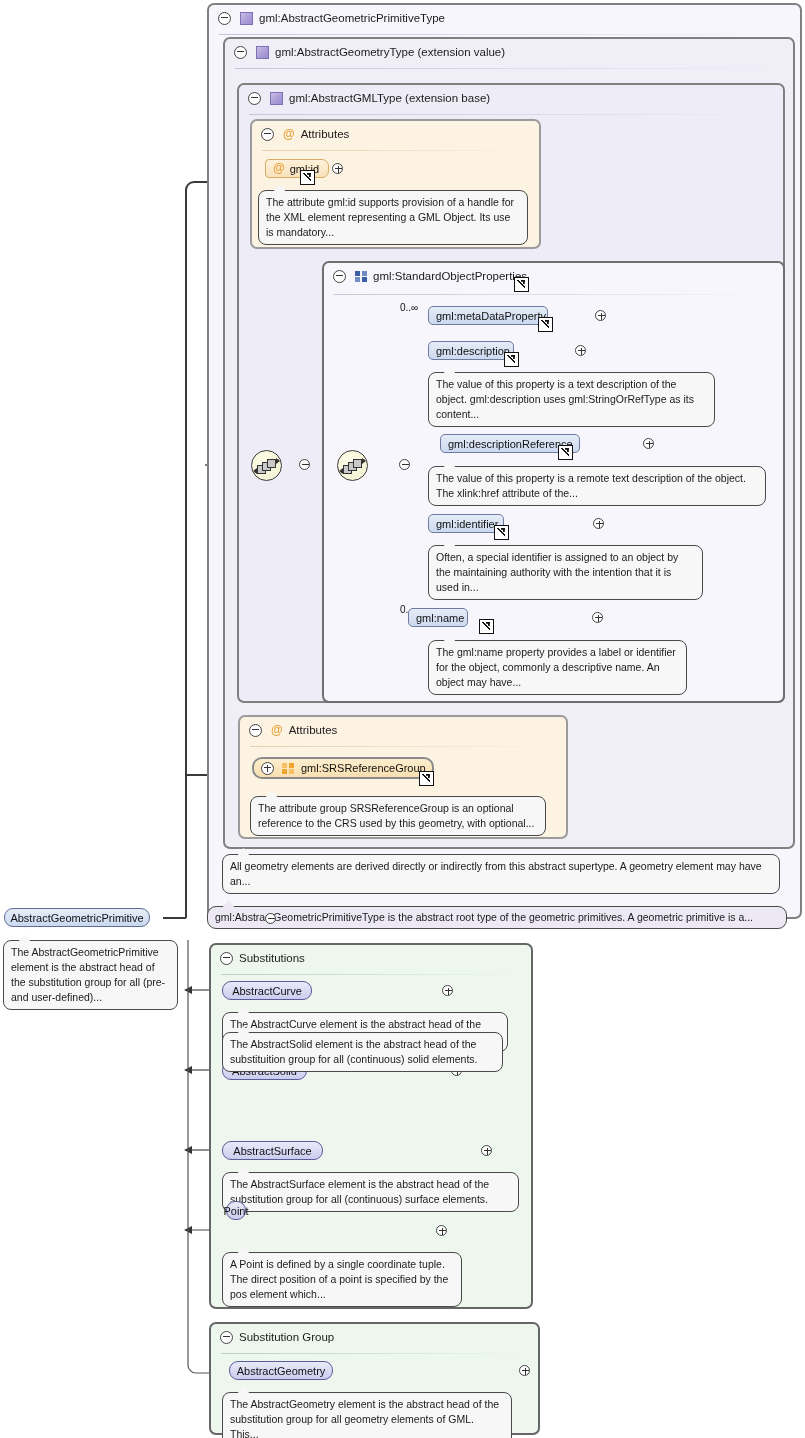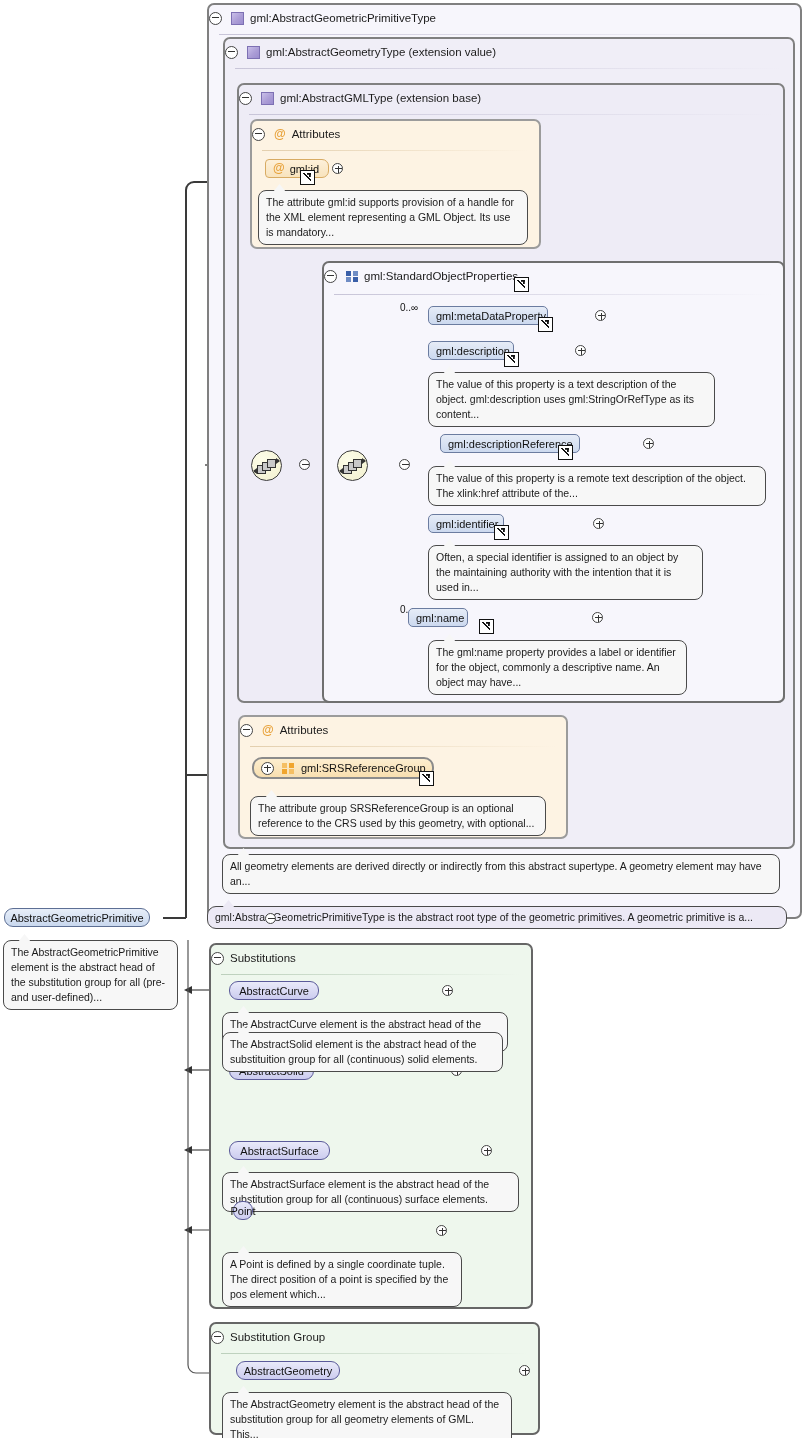--- a/index.html
+++ b/index.html
@@ -10,21 +10,21 @@
 
   
   .box{position:absolute;box-sizing:border-box;border:2px solid #808080;border-radius:7px;}
   .box-purple{background:#f0eef7;}
   .box-purple2{background:#eeecf6;}
   .box-lightest{background:#f7f6fc;}
   .box-attr{background:#fdf3e3;border-color:#9b9b9b;}
   .box-green{background:#eef7ed;border-color:#666;}
 
   .hdr{position:absolute;left:0;top:0;height:26px;display:flex;align-items:center;
-       font-size:11.5px;color:#1b1b1b;white-space:nowrap;}
+       padding-left:9px;font-size:11.5px;color:#1b1b1b;white-space:nowrap;}
   .hdr .lbl{margin-left:6px;}
   .sep{position:absolute;height:1px;left:10px;right:10px;
        background:linear-gradient(to right,#c8c5d8,rgba(200,197,216,0));}
   .sep-green{background:linear-gradient(to right,#bcd0bc,rgba(188,208,188,0));}
   .sep-attr{background:linear-gradient(to right,#e3cfae,rgba(227,207,174,0));}
 
   
   .pm{display:inline-block;width:11px;height:11px;border:1px solid #444;border-radius:50%;
       position:relative;background:#fff;flex:0 0 auto;}
   .pm::before{content:"";position:absolute;left:2px;top:4px;width:7px;height:1px;background:#333;}
@@ -50,21 +50,21 @@
   .gico.orange i{background:#f0a52e;}
   .gico.orange i:nth-child(1){background:#f5bf63;}
   .gico.orange i:nth-child(4){background:#f5bf63;}
 
   
   .pill{position:absolute;box-sizing:border-box;height:19px;border:1px solid #777;
         border-radius:5px;display:flex;align-items:center;padding:0 7px;
         font-size:11px;white-space:nowrap;color:#111;}
   .pill-el{background:linear-gradient(to bottom,#e6ecf7 0%,#ccd9ef 100%);border-color:#6b7ca0;}
   .pill-sub{background:linear-gradient(to bottom,#e9eaf9 0%,#ccccef 100%);border-color:#5b5b9a;
-            border-radius:9px;margin-left:7px;}
+            border-radius:9px;}
   .pill-root{background:linear-gradient(to bottom,#e7eef9 0%,#c9d8ee 100%);border-color:#5d6f94;
              border-radius:9px;}
   .pill-attr{background:linear-gradient(to bottom,#fdf0da 0%,#f8e3bd 100%);border-color:#d8ab63;
              border-radius:4px 7px 7px 4px;}
   .pill-grp{background:linear-gradient(to bottom,#fdeecf 0%,#f8dfb0 100%);border:2px solid #8b8b8b;
             border-radius:10px;height:22px;}
 
   
   .extlink{position:absolute;width:13px;height:13px;background:#fff;border:1.5px solid #111;}
   .extlink::after{content:"";position:absolute;left:2px;top:2px;width:8px;height:8px;

